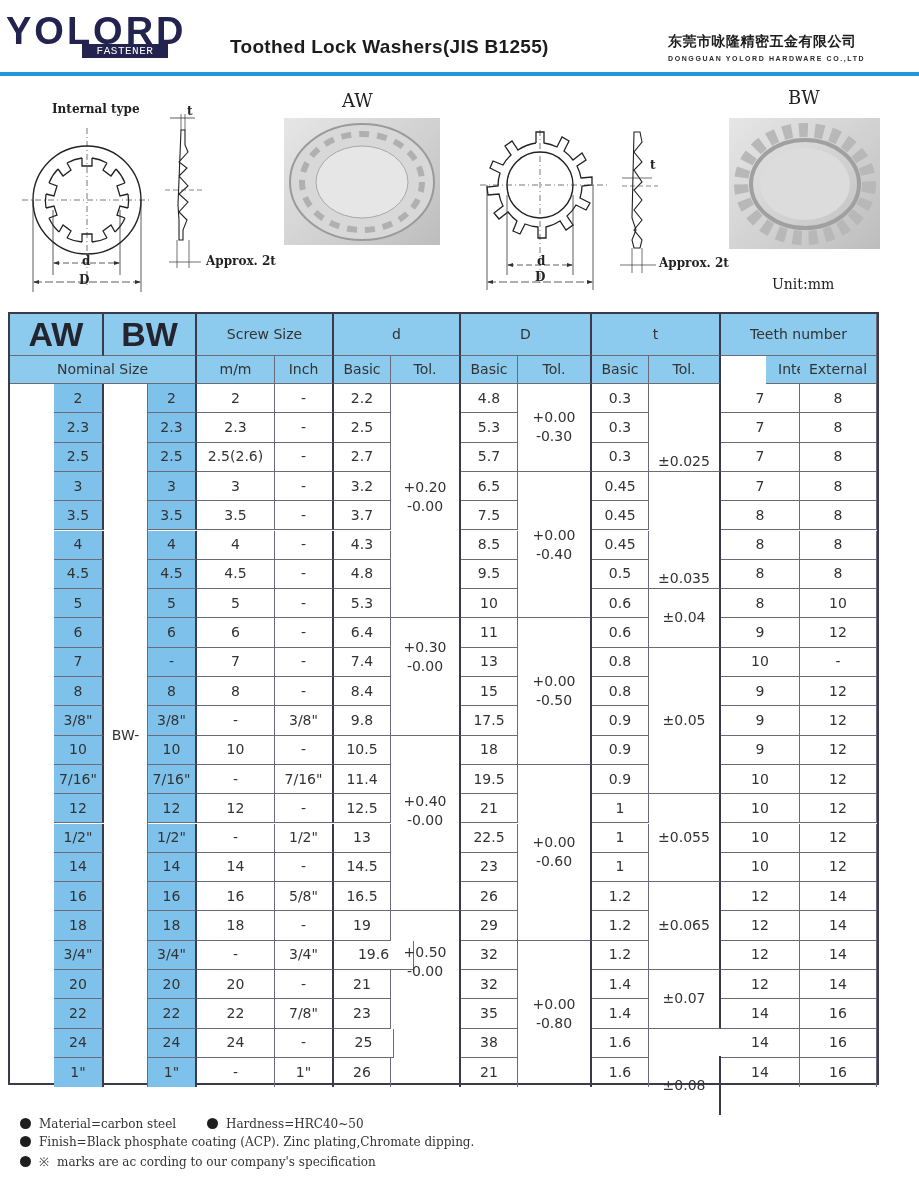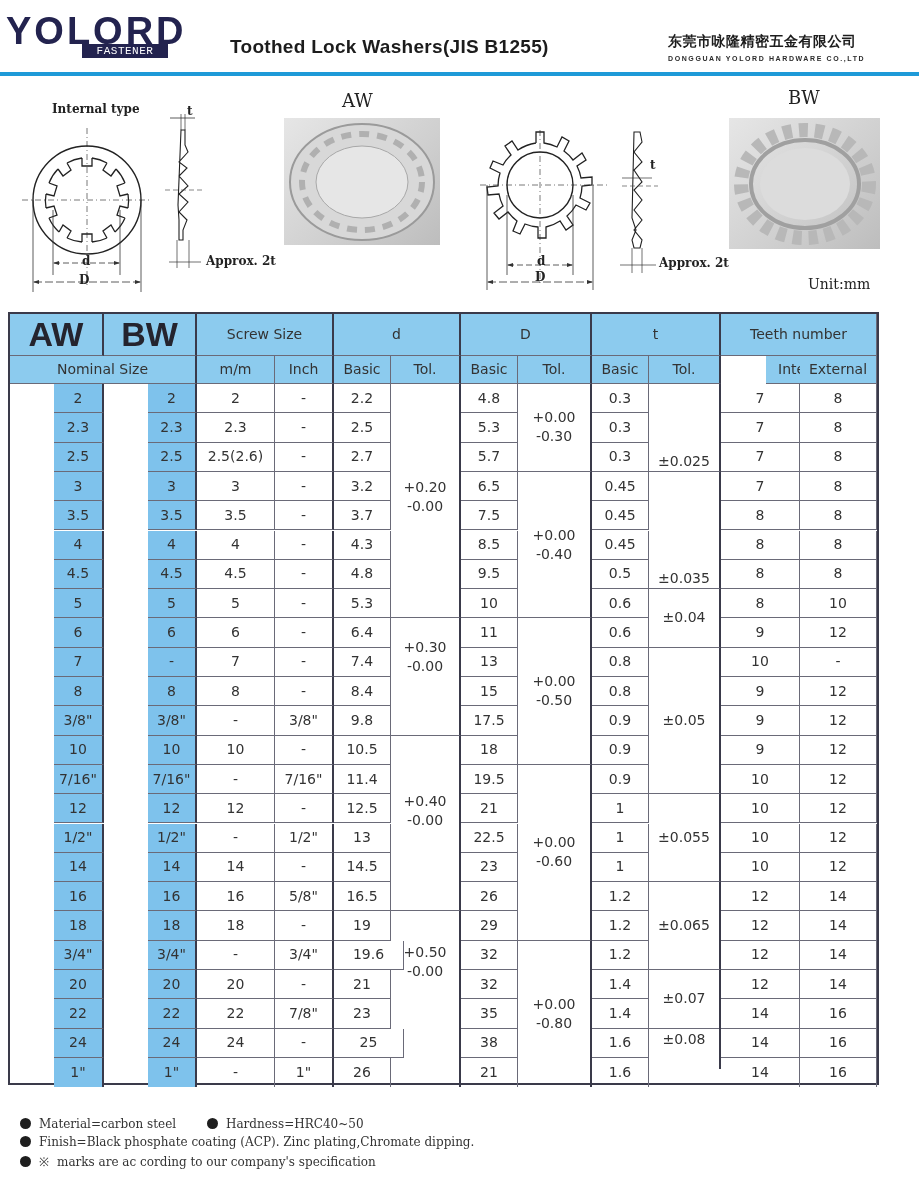--- a/index.html
+++ b/index.html
@@ -124,41 +124,42 @@
 <div class="abs fig-small" style="left:659px;top:256px;font-weight:bold;">Approx. 2t</div>
 
 <div class="abs fig-label" style="left:788px;top:87px;">BW</div>
 <div class="abs photo" style="left:729px;top:118px;width:151px;height:131px;">
   <svg width="151" height="131">
     <ellipse cx="76" cy="66" rx="64" ry="54" fill="none" stroke="#b8b8b8" stroke-width="14" stroke-dasharray="9,7"></ellipse>
     <ellipse cx="76" cy="66" rx="54" ry="44" fill="none" stroke="#a0a0a0" stroke-width="4"></ellipse>
     <ellipse cx="76" cy="66" rx="45" ry="36" fill="#dcdcdc"></ellipse>
   </svg>
 </div>
-<div class="abs unit" style="left:808px;top:276px;text-align:right;">Unit:mm</div>
+<div class="abs unit" style="left:772px;top:276px;text-align:right;">Unit:mm</div>
 
 <div class="abs tbl" id="spec-table">
     <div class="cell hdr hdr-big thick-r" style="left: 0px; width: 94px; top: 0px; height: 42px;">AW</div>
     <div class="cell hdr hdr-big thick-r" style="left: 94px; width: 93px; top: 0px; height: 42px;">BW</div>
     <div class="cell hdr thick-r" style="left: 187px; width: 137px; top: 0px; height: 42px;">Screw Size</div>
     <div class="cell hdr thick-r" style="left: 324px; width: 127px; top: 0px; height: 42px;">d</div>
     <div class="cell hdr thick-r" style="left: 451px; width: 131px; top: 0px; height: 42px;">D</div>
     <div class="cell hdr thick-r" style="left: 582px; width: 129px; top: 0px; height: 42px;">t</div>
     <div class="cell hdr" style="left: 711px; width: 156px; top: 0px; height: 42px;">Teeth number</div>
     <div class="cell hdr thick-r" style="left: 0px; width: 187px; top: 42px; height: 28px;">Nominal Size</div>
     <div class="cell hdr" style="left: 187px; width: 78px; top: 42px; height: 28px;">m/m</div>
     <div class="cell hdr thick-r" style="left: 265px; width: 59px; top: 42px; height: 28px;">Inch</div>
     <div class="cell hdr" style="left: 324px; width: 57px; top: 42px; height: 28px;">Basic</div>
     <div class="cell hdr thick-r" style="left: 381px; width: 70px; top: 42px; height: 28px;">Tol.</div>
     <div class="cell hdr" style="left: 451px; width: 57px; top: 42px; height: 28px;">Basic</div>
     <div class="cell hdr thick-r" style="left: 508px; width: 74px; top: 42px; height: 28px;">Tol.</div>
     <div class="cell hdr" style="left: 582px; width: 57px; top: 42px; height: 28px;">Basic</div>
     <div class="cell hdr thick-r" style="left: 639px; width: 72px; top: 42px; height: 28px;">Tol.</div>
     <div class="cell hdr" style="left: 711px; width: 79px; top: 42px; height: 28px; margin-left: 45px;">Internal</div>
     <div class="cell hdr" style="left: 790px; width: 77px; top: 42px; height: 28px;">External</div>
+    <div class="cell no-b" style="left: 94px; width: 44px; top: 70px; height: 703.2px;">BW-</div>
     <div class="cell blue thick-r" style="left: 44px; width: 50px; top: 70px; height: 29.3px;">2</div>
     <div class="cell blue thick-r" style="left: 138px; width: 49px; top: 70px; height: 29.3px;">2</div>
     <div class="cell " style="left: 187px; width: 78px; top: 70px; height: 29.3px;">2</div>
     <div class="cell thick-r" style="left: 265px; width: 59px; top: 70px; height: 29.3px;">-</div>
     <div class="cell " style="left: 324px; width: 57px; top: 70px; height: 29.3px;">2.2</div>
     <div class="cell " style="left: 451px; width: 57px; top: 70px; height: 29.3px;">4.8</div>
     <div class="cell " style="left: 582px; width: 57px; top: 70px; height: 29.3px;">0.3</div>
     <div class="cell " style="left: 711px; width: 79px; top: 70px; height: 29.3px;">7</div>
     <div class="cell " style="left: 790px; width: 77px; top: 70px; height: 29.3px;">8</div>
     <div class="cell blue thick-r" style="left: 44px; width: 50px; top: 99.3px; height: 29.3px;">2.3</div>
@@ -320,21 +321,21 @@
     <div class="cell thick-r" style="left: 265px; width: 59px; top: 597.4px; height: 29.3px;">-</div>
     <div class="cell " style="left: 324px; width: 57px; top: 597.4px; height: 29.3px;">19</div>
     <div class="cell " style="left: 451px; width: 57px; top: 597.4px; height: 29.3px;">29</div>
     <div class="cell " style="left: 582px; width: 57px; top: 597.4px; height: 29.3px;">1.2</div>
     <div class="cell " style="left: 711px; width: 79px; top: 597.4px; height: 29.3px;">12</div>
     <div class="cell " style="left: 790px; width: 77px; top: 597.4px; height: 29.3px;">14</div>
     <div class="cell blue thick-r" style="left: 44px; width: 50px; top: 626.7px; height: 29.3px;">3/4"</div>
     <div class="cell blue thick-r" style="left: 138px; width: 49px; top: 626.7px; height: 29.3px;">3/4"</div>
     <div class="cell " style="left: 187px; width: 78px; top: 626.7px; height: 29.3px;">-</div>
     <div class="cell thick-r" style="left: 265px; width: 59px; top: 626.7px; height: 29.3px;">3/4"</div>
-    <div class="cell " style="left: 324px; width: 70px; top: 626.7px; height: 29.3px;">19.6</div>
+    <div class="cell " style="left: 324px; width: 80px; top: 626.7px; height: 29.3px;">19.6</div>
     <div class="cell " style="left: 451px; width: 57px; top: 626.7px; height: 29.3px;">32</div>
     <div class="cell " style="left: 582px; width: 57px; top: 626.7px; height: 29.3px;">1.2</div>
     <div class="cell " style="left: 711px; width: 79px; top: 626.7px; height: 29.3px;">12</div>
     <div class="cell " style="left: 790px; width: 77px; top: 626.7px; height: 29.3px;">14</div>
     <div class="cell blue thick-r" style="left: 44px; width: 50px; top: 656px; height: 29.3px;">20</div>
     <div class="cell blue thick-r" style="left: 138px; width: 49px; top: 656px; height: 29.3px;">20</div>
     <div class="cell " style="left: 187px; width: 78px; top: 656px; height: 29.3px;">20</div>
     <div class="cell thick-r" style="left: 265px; width: 59px; top: 656px; height: 29.3px;">-</div>
     <div class="cell " style="left: 324px; width: 57px; top: 656px; height: 29.3px;">21</div>
     <div class="cell " style="left: 451px; width: 57px; top: 656px; height: 29.3px;">32</div>
@@ -347,21 +348,21 @@
     <div class="cell thick-r" style="left: 265px; width: 59px; top: 685.3px; height: 29.3px;">7/8"</div>
     <div class="cell " style="left: 324px; width: 57px; top: 685.3px; height: 29.3px;">23</div>
     <div class="cell " style="left: 451px; width: 57px; top: 685.3px; height: 29.3px;">35</div>
     <div class="cell " style="left: 582px; width: 57px; top: 685.3px; height: 29.3px;">1.4</div>
     <div class="cell " style="left: 711px; width: 79px; top: 685.3px; height: 29.3px;">14</div>
     <div class="cell " style="left: 790px; width: 77px; top: 685.3px; height: 29.3px;">16</div>
     <div class="cell blue thick-r" style="left: 44px; width: 50px; top: 714.6px; height: 29.3px;">24</div>
     <div class="cell blue thick-r" style="left: 138px; width: 49px; top: 714.6px; height: 29.3px;">24</div>
     <div class="cell " style="left: 187px; width: 78px; top: 714.6px; height: 29.3px;">24</div>
     <div class="cell thick-r" style="left: 265px; width: 59px; top: 714.6px; height: 29.3px;">-</div>
-    <div class="cell " style="left: 324px; width: 70px; top: 714.6px; height: 29.3px;">25</div>
+    <div class="cell " style="left: 324px; width: 60px; top: 714.6px; height: 29.3px;">25</div>
     <div class="cell " style="left: 451px; width: 57px; top: 714.6px; height: 29.3px;">38</div>
     <div class="cell " style="left: 582px; width: 57px; top: 714.6px; height: 29.3px;">1.6</div>
     <div class="cell " style="left: 711px; width: 79px; top: 714.6px; height: 29.3px;">14</div>
     <div class="cell " style="left: 790px; width: 77px; top: 714.6px; height: 29.3px;">16</div>
     <div class="cell blue thick-r no-b" style="left: 44px; width: 50px; top: 743.9px; height: 29.3px;">1"</div>
     <div class="cell blue thick-r no-b" style="left: 138px; width: 49px; top: 743.9px; height: 29.3px;">1"</div>
     <div class="cell  no-b" style="left: 187px; width: 78px; top: 743.9px; height: 29.3px;">-</div>
     <div class="cell thick-r no-b" style="left: 265px; width: 59px; top: 743.9px; height: 29.3px;">1"</div>
     <div class="cell  no-b" style="left: 324px; width: 57px; top: 743.9px; height: 29.3px;">26</div>
     <div class="cell  no-b" style="left: 451px; width: 57px; top: 743.9px; height: 29.3px;">21</div>
@@ -418,21 +419,21 @@
     </div>
     <div class="cell thick-r" style="left: 639px; width: 72px; top: 480.2px; height: 87.9px; flex-direction: column; justify-content: center;">
       <span>±0.055</span>
     </div>
     <div class="cell thick-r" style="left: 639px; width: 72px; top: 568.1px; height: 87.9px; flex-direction: column; justify-content: center;">
       <span>±0.065</span>
     </div>
     <div class="cell thick-r" style="left: 639px; width: 72px; top: 656px; height: 58.6px; flex-direction: column; justify-content: center;">
       <span>±0.07</span>
     </div>
-    <div class="cell thick-r no-b" style="left: 639px; width: 72px; top: 696px; height: 58.6px; flex-direction: column; justify-content: center;">
+    <div class="cell thick-r no-b" style="left: 639px; width: 72px; top: 742px; height: 58.6px; flex-direction: column; justify-content: center;">
       <span>±0.08</span>
     </div>
   </div>
 
 <div class="abs note" style="left:20px;top:1117px;"><span class="dot"></span><span>Material=carbon steel</span></div>
 <div class="abs note" style="left:207px;top:1117px;"><span class="dot"></span><span>Hardness=HRC40~50</span></div>
 <div class="abs note" style="left:20px;top:1135px;"><span class="dot"></span><span>Finish=Black phosphate coating (ACP). Zinc plating,Chromate dipping.</span></div>
 <div class="abs note" style="left:20px;top:1153px;"><span class="dot"></span><span style="margin-right:8px;">※</span><span>marks are ac cording to our company's specification</span></div>
 
 </body></html>

